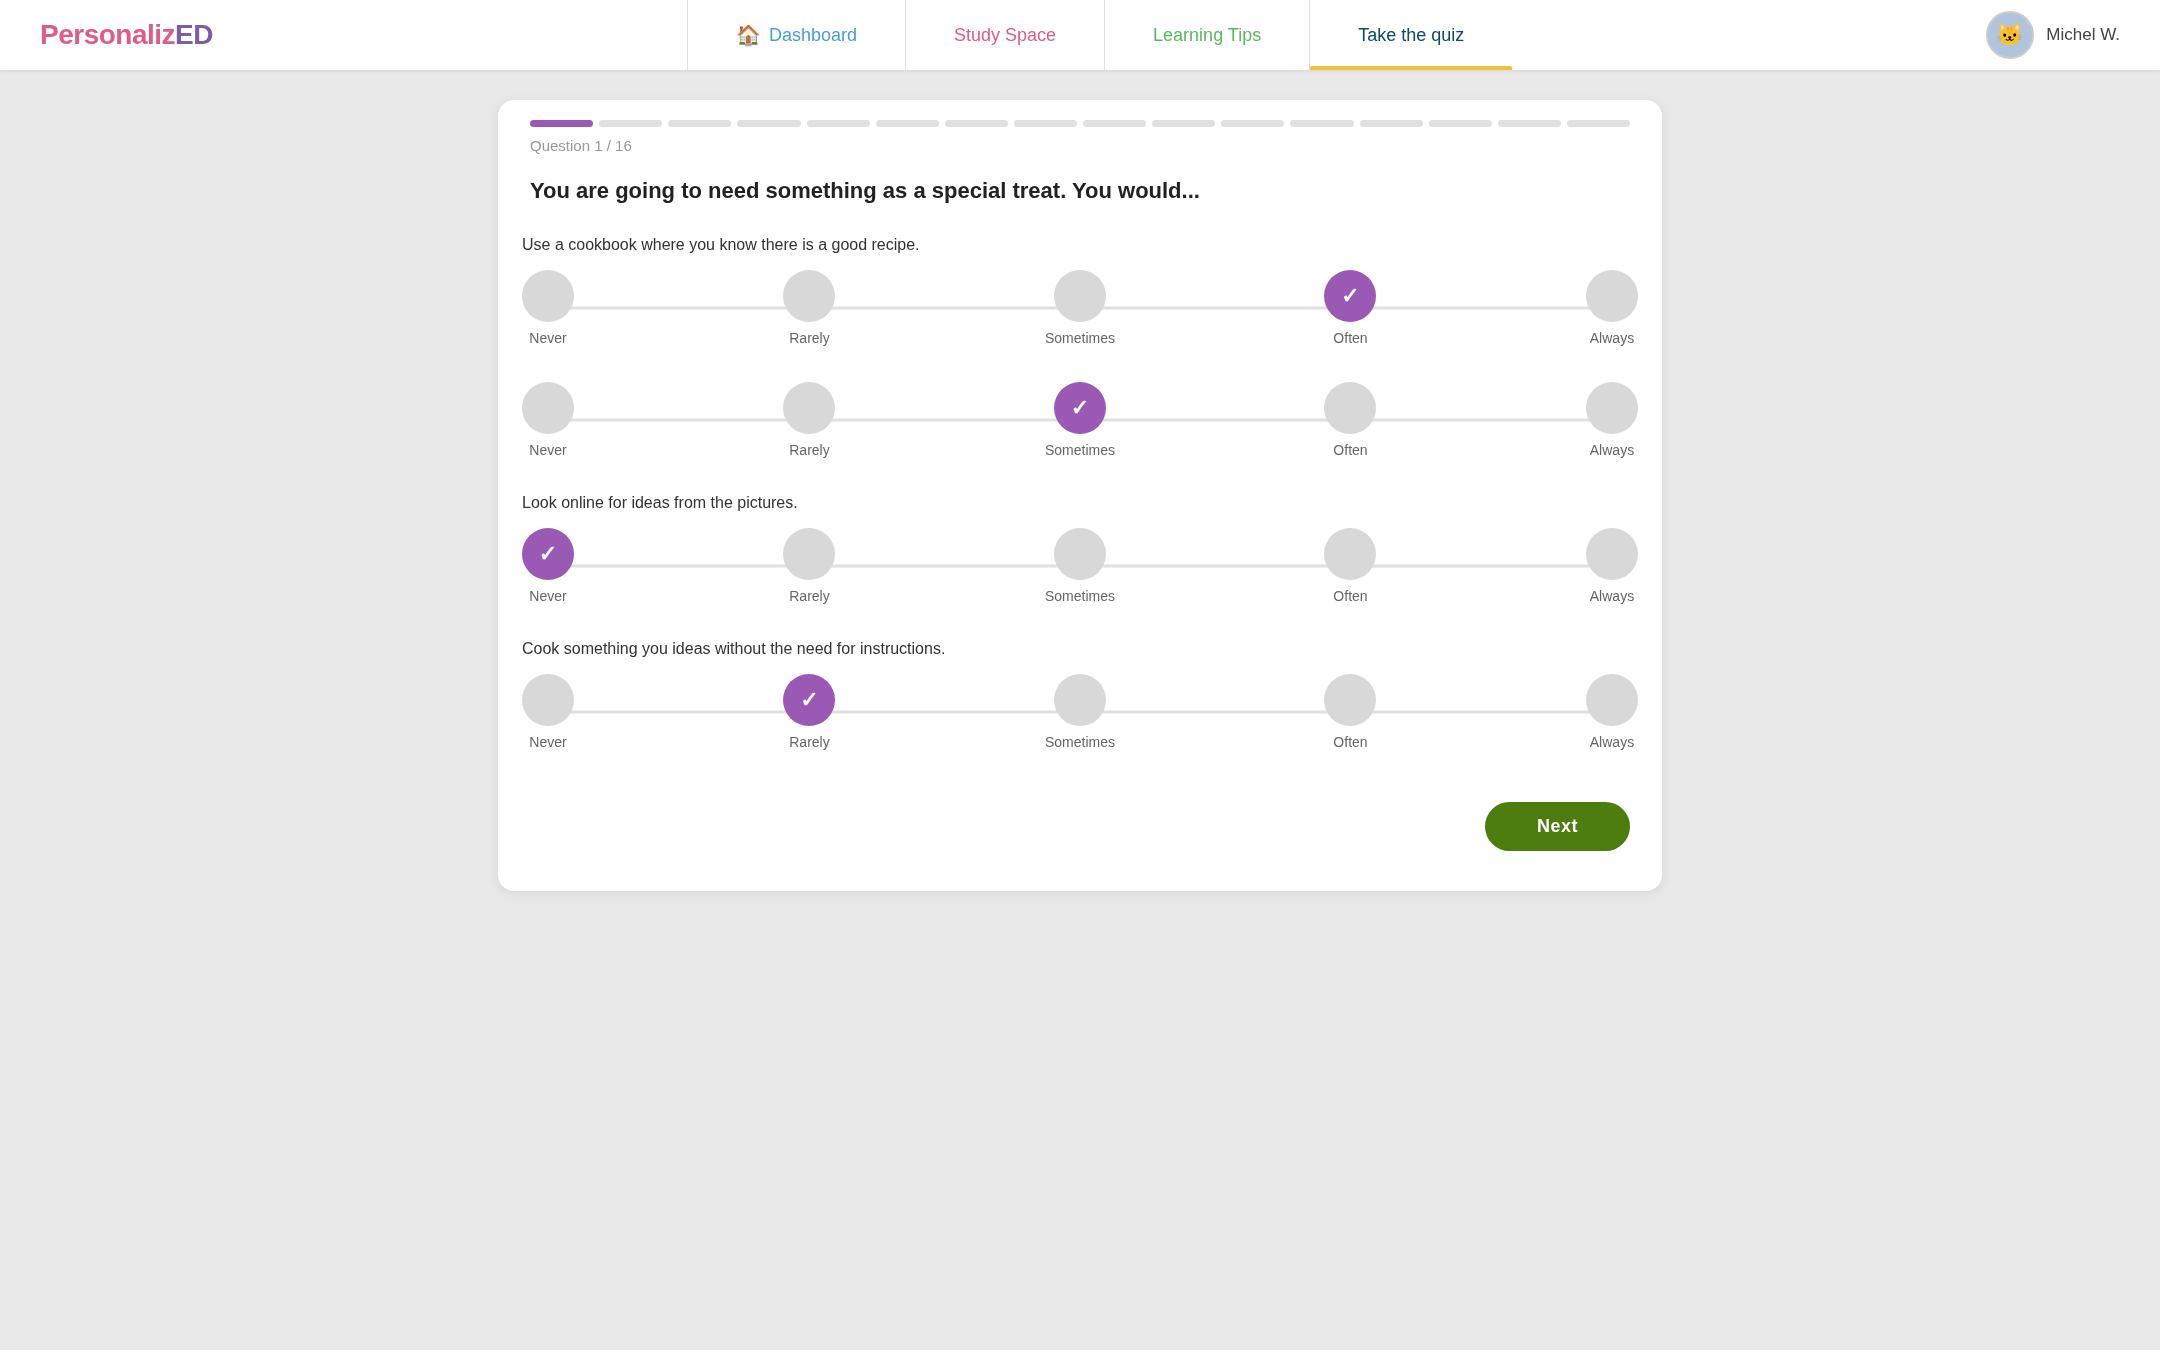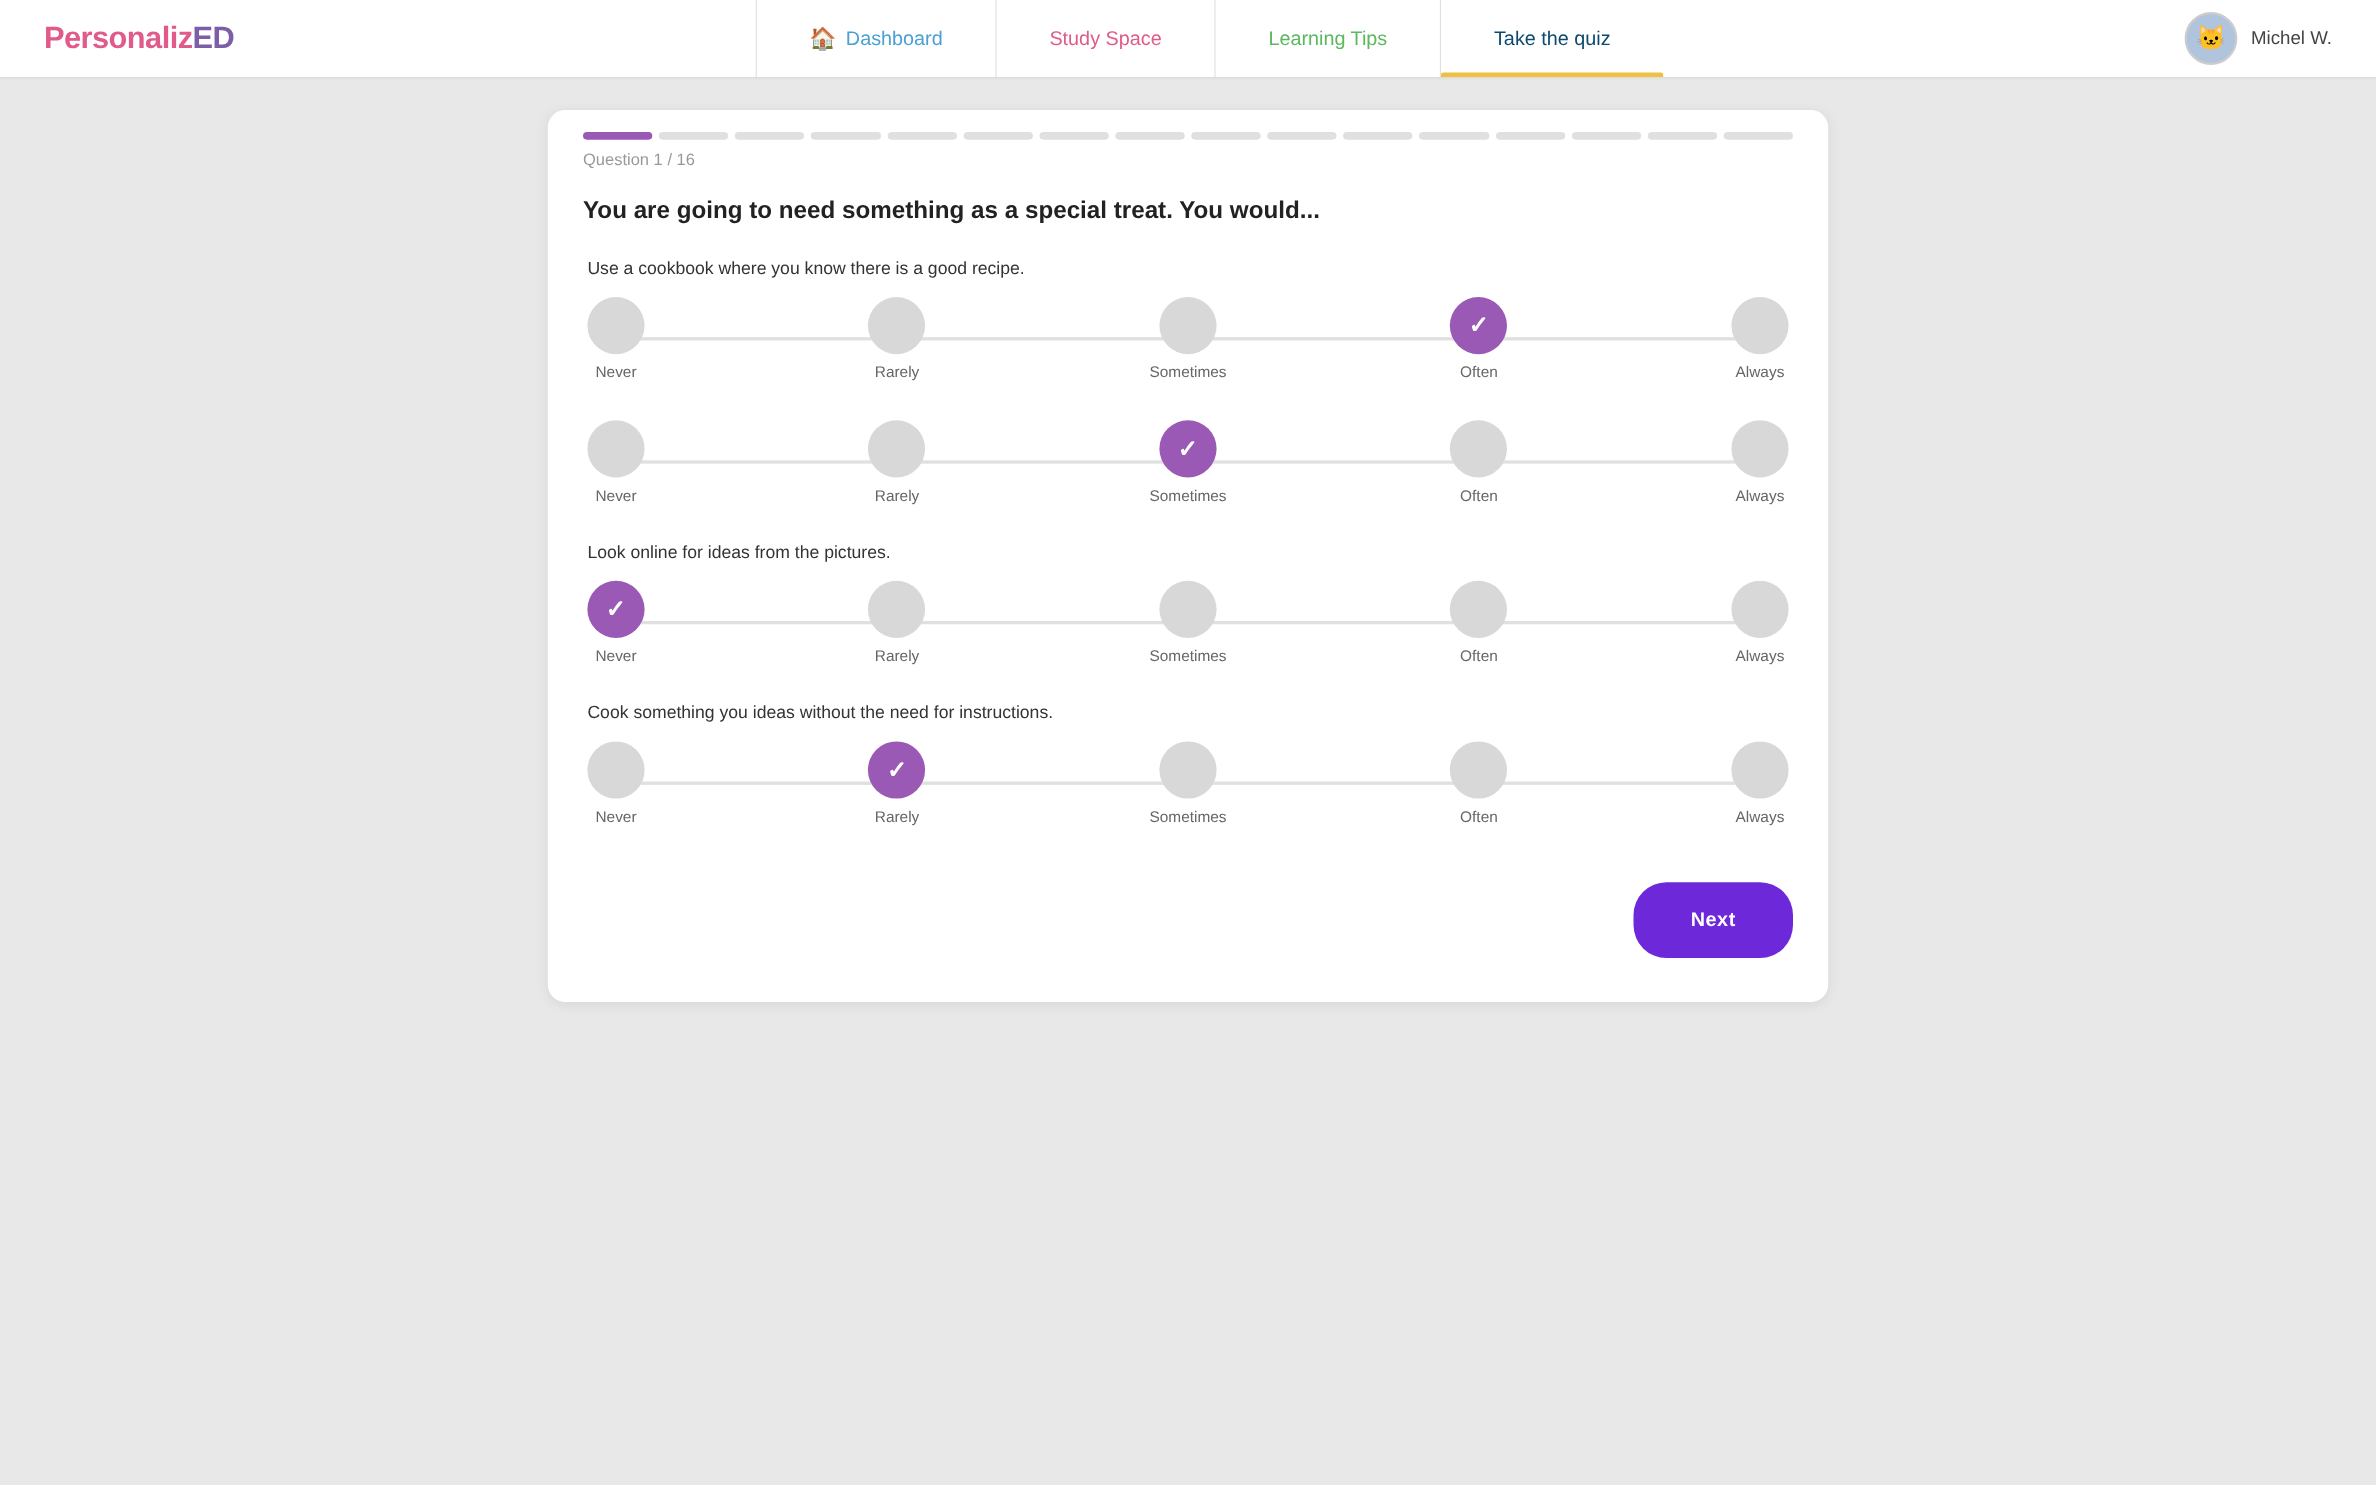--- a/index.html
+++ b/index.html
@@ -148,21 +148,21 @@
 
     .question-text {
       padding: 24px 32px 32px 32px;
       font-size: 22px;
       font-weight: 700;
       color: #222;
     }
 
     
     .questions-area {
-      padding: 0 36px;
+      padding: 0 24px;
       display: flex;
       flex-direction: column;
       gap: 8px;
     }
     .question-row {
       margin-bottom: 24px;
     }
     .question-label {
       font-size: 16px;
       color: #333;
@@ -225,25 +225,25 @@
       text-align: right;
     }
 
     
     .next-btn-container {
       display: flex;
       justify-content: flex-end;
       padding: 24px 32px 0 32px;
     }
     .next-btn {
-      background: #6d28d9;
+      background: #4d7c0f;
       color: #fff;
       border: none;
       border-radius: 30px;
-      padding: 24px 52px;
+      padding: 14px 52px;
       font-size: 18px;
       font-weight: 600;
       cursor: pointer;
       letter-spacing: 0.5px;
     }
   </style>
 </head>
 <body>
 
 <header class="header">

